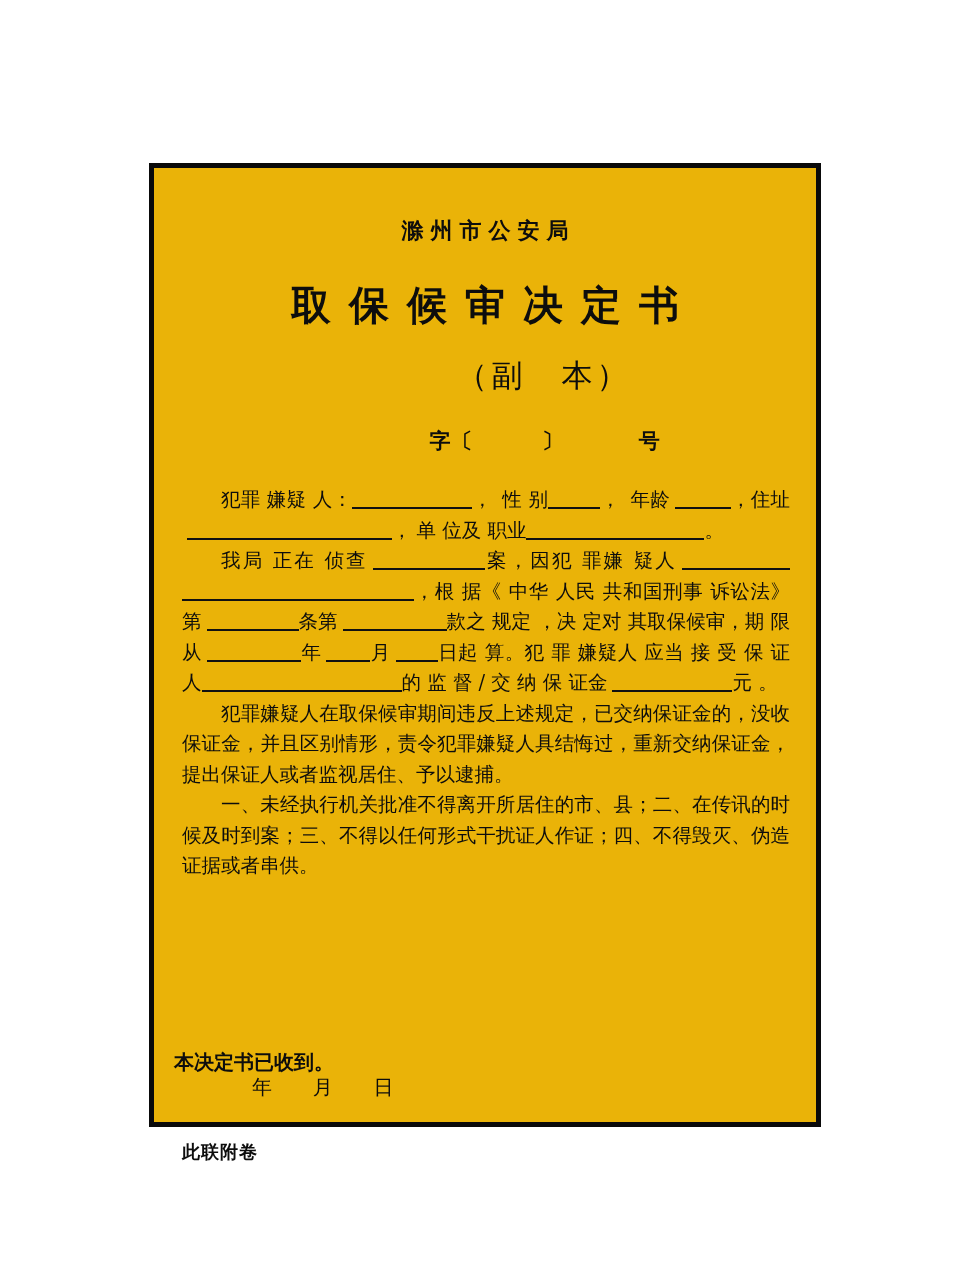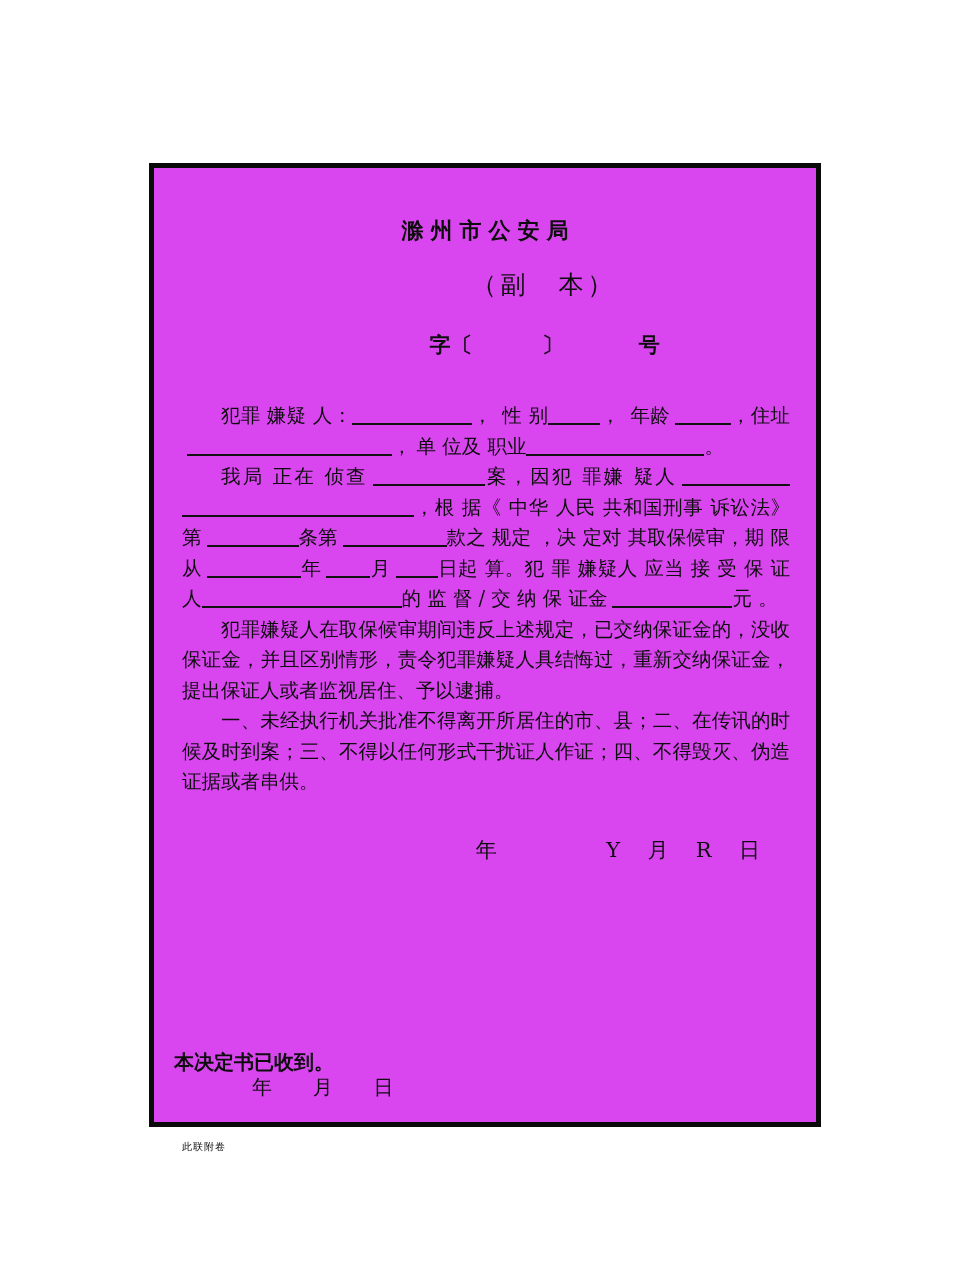--- a/index.html
+++ b/index.html
@@ -18,21 +18,21 @@
   }
 
   
   .doc-frame {
     position: absolute;
     left: 149px;
     top: 163px;
     width: 672px;
     height: 964px;
     border: 5px solid #0a0a0a;
-    background: #d946ef;
+    background: #eab308;
     box-sizing: border-box;
   }
   .doc-inner {
     position: absolute;
     inset: 0;
     padding: 0;
   }
 
   
   .org-name {
@@ -47,38 +47,38 @@
     margin-top: 32px;
     text-align: center;
     font-size: 40px;
     font-weight: 700;
     letter-spacing: 18px;
     text-indent: 18px;
   }
   .doc-subtitle {
     margin-top: 22px;
     text-align: center;
-    font-size: 25px;
+    font-size: 31px;
     letter-spacing: 4px;
     padding-left: 118px;
   }
   .doc-number {
     margin-top: 30px;
     text-align: center;
     font-size: 21px;
     padding-left: 120px;
     letter-spacing: 1px;
     font-weight: bold;
   }
   .doc-number .gap-sm { display: inline-block; width: 52px; }
   .doc-number .gap-md { display: inline-block; width: 58px; }
 
   
   .body-block {
-    margin-top: 42px;
+    margin-top: 30px;
     padding: 0 26px 0 28px;
     font-size: 19.5px;
     line-height: 30.5px;
   }
   .para {
     margin: 0;
     text-align: justify;
     text-justify: inter-ideograph;
   }
   .indent { text-indent: 2em; }
@@ -130,33 +130,34 @@
   .receipt-line1 { font-weight: 600; }
   .receipt-line2 { padding-left: 62px; font-weight: 600; }
   .receipt-line3 { padding-left: 78px; letter-spacing: 2px; }
   .receipt-line3 .rgap { display: inline-block; width: 22px; }
 
   
   .file-note {
     position: absolute;
     left: 182px;
     top: 1140px;
-    font-size: 10px;
-    font-weight: 400;
+    font-size: 18px;
+    font-weight: 700;
     letter-spacing: 1px;
   }
 </style>
 </head>
 <body>
 
 <div class="doc-frame">
   <div class="doc-inner">
 
     <div class="org-name">滁州市公安局</div>
 
+    <div class="doc-title">取保候审决定书</div>
 
     <div class="doc-subtitle">（副　本）</div>
 
     <div class="doc-number">
       <span>字〔</span>
       <span class="gap-sm"></span>
       <span>〕</span>
       <span class="gap-md"></span>
       <span>号</span>
     </div>
@@ -167,31 +168,20 @@
 
       <p class="para indent"><span>我局 正在 侦查</span><span class="sp-1"></span><span class="blank b-case"></span><span>案，因犯 罪嫌 疑人</span><span class="sp-1"></span><span class="blank b-susp"></span><span class="blank b-susp2"></span><span>，根 据《 中华 人民 共和国刑事 诉</span><span>讼法》第</span><span class="sp-1"></span><span class="blank b-art"></span><span>条第</span><span class="sp-1"></span><span class="blank b-clause"></span><span>款之 规定 ，决 定对 其取</span><span>保候审，期 限 从</span><span class="sp-1"></span><span class="blank b-year"></span><span>年</span><span class="sp-1"></span><span class="blank b-month"></span><span>月</span><span class="sp-1"></span><span class="blank b-day"></span><span>日起 算。犯 罪 嫌疑</span><span>人 应当 接 受 保 证 人</span><span class="blank b-guar"></span><span>的 监 督 / 交 纳 保 证</span><span>金</span><span class="sp-1"></span><span class="blank b-money"></span><span>元 。</span></p>
 
 
       <p class="para indent">犯罪嫌疑人在取保候审期间违反上述规定，已交纳保证金的，没收保证金，并且区别情形，责令犯罪嫌疑人具结悔过，重新交纳保证金，提出保证人或者监视居住、予以逮捕。</p>
 
       <p class="para indent">一、未经执行机关批准不得离开所居住的市、县；二、在传讯的时候及时到案；三、不得以任何形式干扰证人作证；四、不得毁灭、伪造证据或者串供。</p>
 
     </div>
 
-    <div class="sign-date">
-      <span>年</span>
-      <span class="dgap"></span>
-      <span>Y</span>
-      <span class="dgap-s"></span>
-      <span>月</span>
-      <span class="dgap-s"></span>
-      <span>R</span>
-      <span class="dgap-s"></span>
-      <span>日</span>
-    </div>
 
     <div class="receipt">
       <div class="receipt-line1">本决定书已收到。</div>
       <div class="receipt-line3">
         <span>年</span>
         <span class="rgap"></span>
         <span>月</span>
         <span class="rgap"></span>
         <span>日</span>
       </div>

